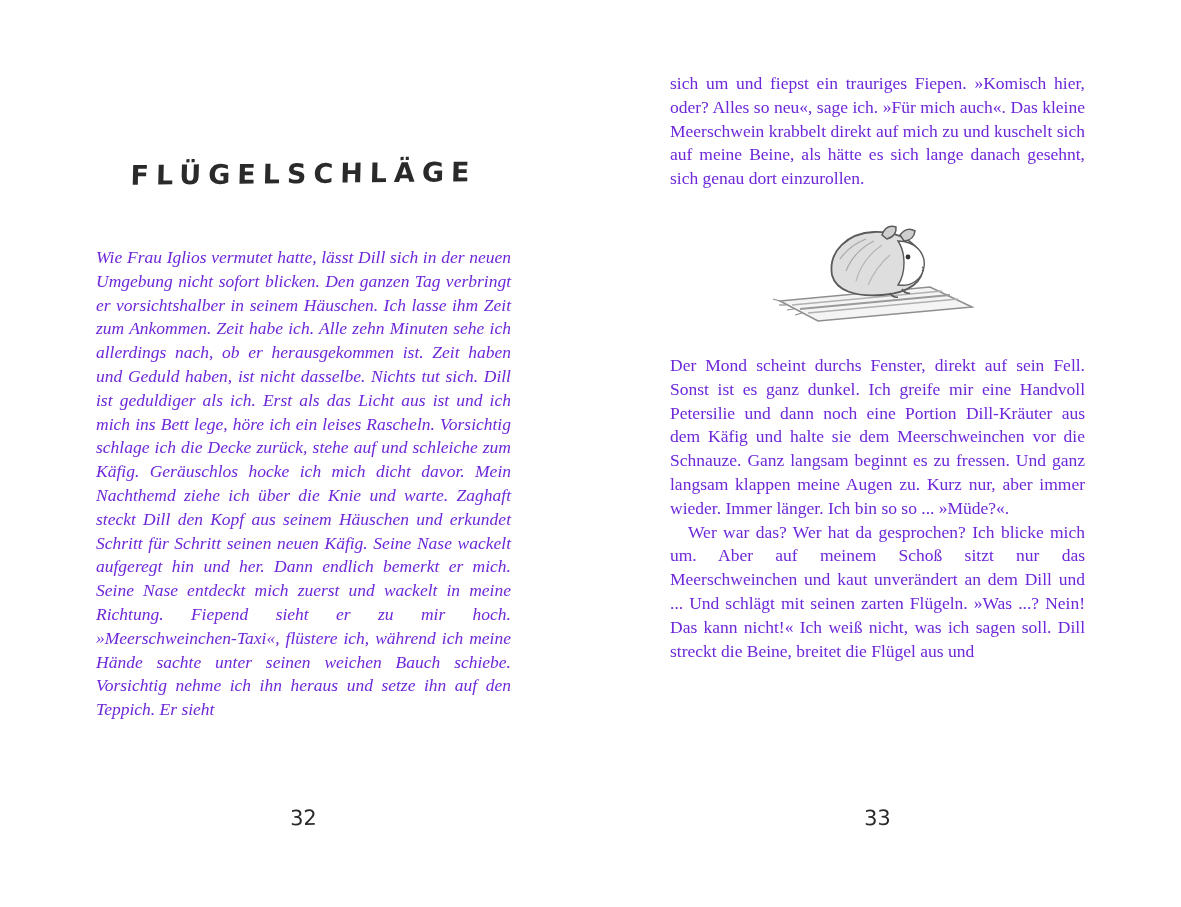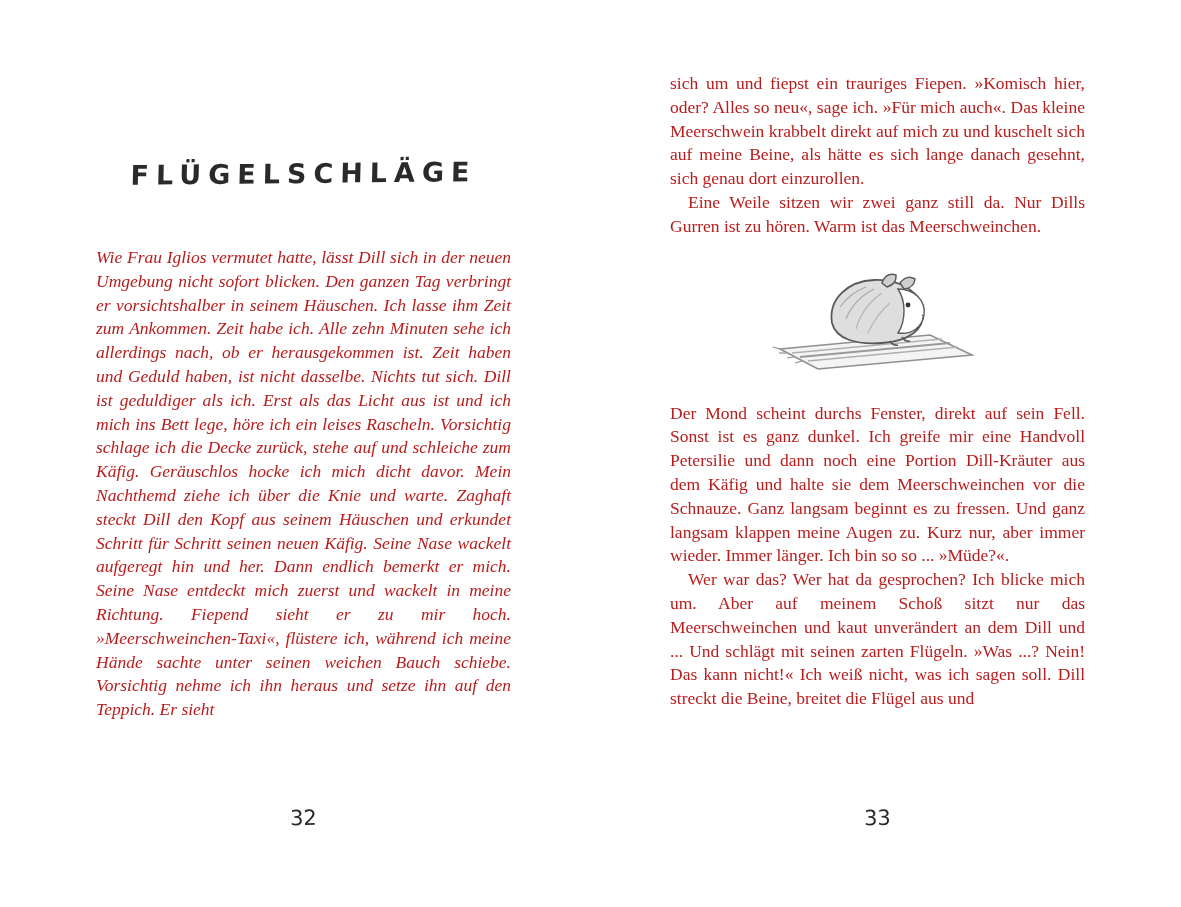--- a/index.html
+++ b/index.html
@@ -41,21 +41,21 @@
 
   .body-text {
     position: absolute;
     left: 0;
     width: 100%;
     font-size: 17.5px;
     line-height: 23.8px;
     text-align: justify;
     hyphens: auto;
     -webkit-hyphens: auto;
-    color: #b91c1c;
+    color: #6d28d9;
   }
   .page.left  .body-text { top: 246px; font-style: italic; }
   .page.right .body-text { top: 72px; }
 
   .body-text p.indent { text-indent: 18px; }
 
   .illustration {
     display: block;
     width: 215px;
     margin: 22px auto 26px auto;
@@ -86,21 +86,20 @@
     <div class="body-text">
       <p>Wie Frau Iglios vermutet hatte, lässt Dill sich in der neuen Umgebung nicht sofort blicken. Den ganzen Tag verbringt er vorsichtshalber in seinem Häuschen. Ich lasse ihm Zeit zum Ankommen. Zeit habe ich. Alle zehn Minuten sehe ich allerdings nach, ob er herausgekommen ist. Zeit haben und Geduld haben, ist nicht dasselbe. Nichts tut sich. Dill ist geduldiger als ich. Erst als das Licht aus ist und ich mich ins Bett lege, höre ich ein leises Rascheln. Vorsichtig schlage ich die Decke zurück, stehe auf und schleiche zum Käfig. Geräuschlos hocke ich mich dicht davor. Mein Nachthemd ziehe ich über die Knie und warte. Zaghaft steckt Dill den Kopf aus seinem Häuschen und erkundet Schritt für Schritt seinen neuen Käfig. Seine Nase wackelt aufgeregt hin und her. Dann endlich bemerkt er mich. Seine Nase entdeckt mich zuerst und wackelt in meine Richtung. Fiepend sieht er zu mir hoch. »Meerschweinchen-Taxi«, flüstere ich, während ich meine Hände sachte unter seinen weichen Bauch schiebe. Vorsichtig nehme ich ihn heraus und setze ihn auf den Teppich. Er sieht</p>
     </div>
 
     <div class="page-number">32</div>
   </section>
 
   <section class="page right">
     <div class="body-text">
       <p>sich um und fiepst ein trauriges Fiepen. »Komisch hier, oder? Alles so neu«, sage ich. »Für mich auch«. Das kleine Meerschwein krabbelt direkt auf mich zu und kuschelt sich auf meine Beine, als hätte es sich lange danach gesehnt, sich genau dort einzurollen.</p>
-      <p class="indent">Eine Weile sitzen wir zwei ganz still da. Nur Dills Gurren ist zu hören. Warm ist das Meerschweinchen.</p>
 
       <figure class="illustration">
         <svg viewBox="0 0 215 115" xmlns="http://www.w3.org/2000/svg">
 
           <g>
             <polygon points="10,88 160,74 202,94 48,108" fill="#f4f4f4" stroke="#8f8f8f" stroke-width="1.6"></polygon>
             <line x1="22" y1="92" x2="172" y2="78" stroke="#b0b0b0" stroke-width="1.4"></line>
             <line x1="30" y1="96" x2="180" y2="82" stroke="#9a9a9a" stroke-width="2.2"></line>
             <line x1="38" y1="100" x2="188" y2="86" stroke="#b0b0b0" stroke-width="1.4"></line>
 

